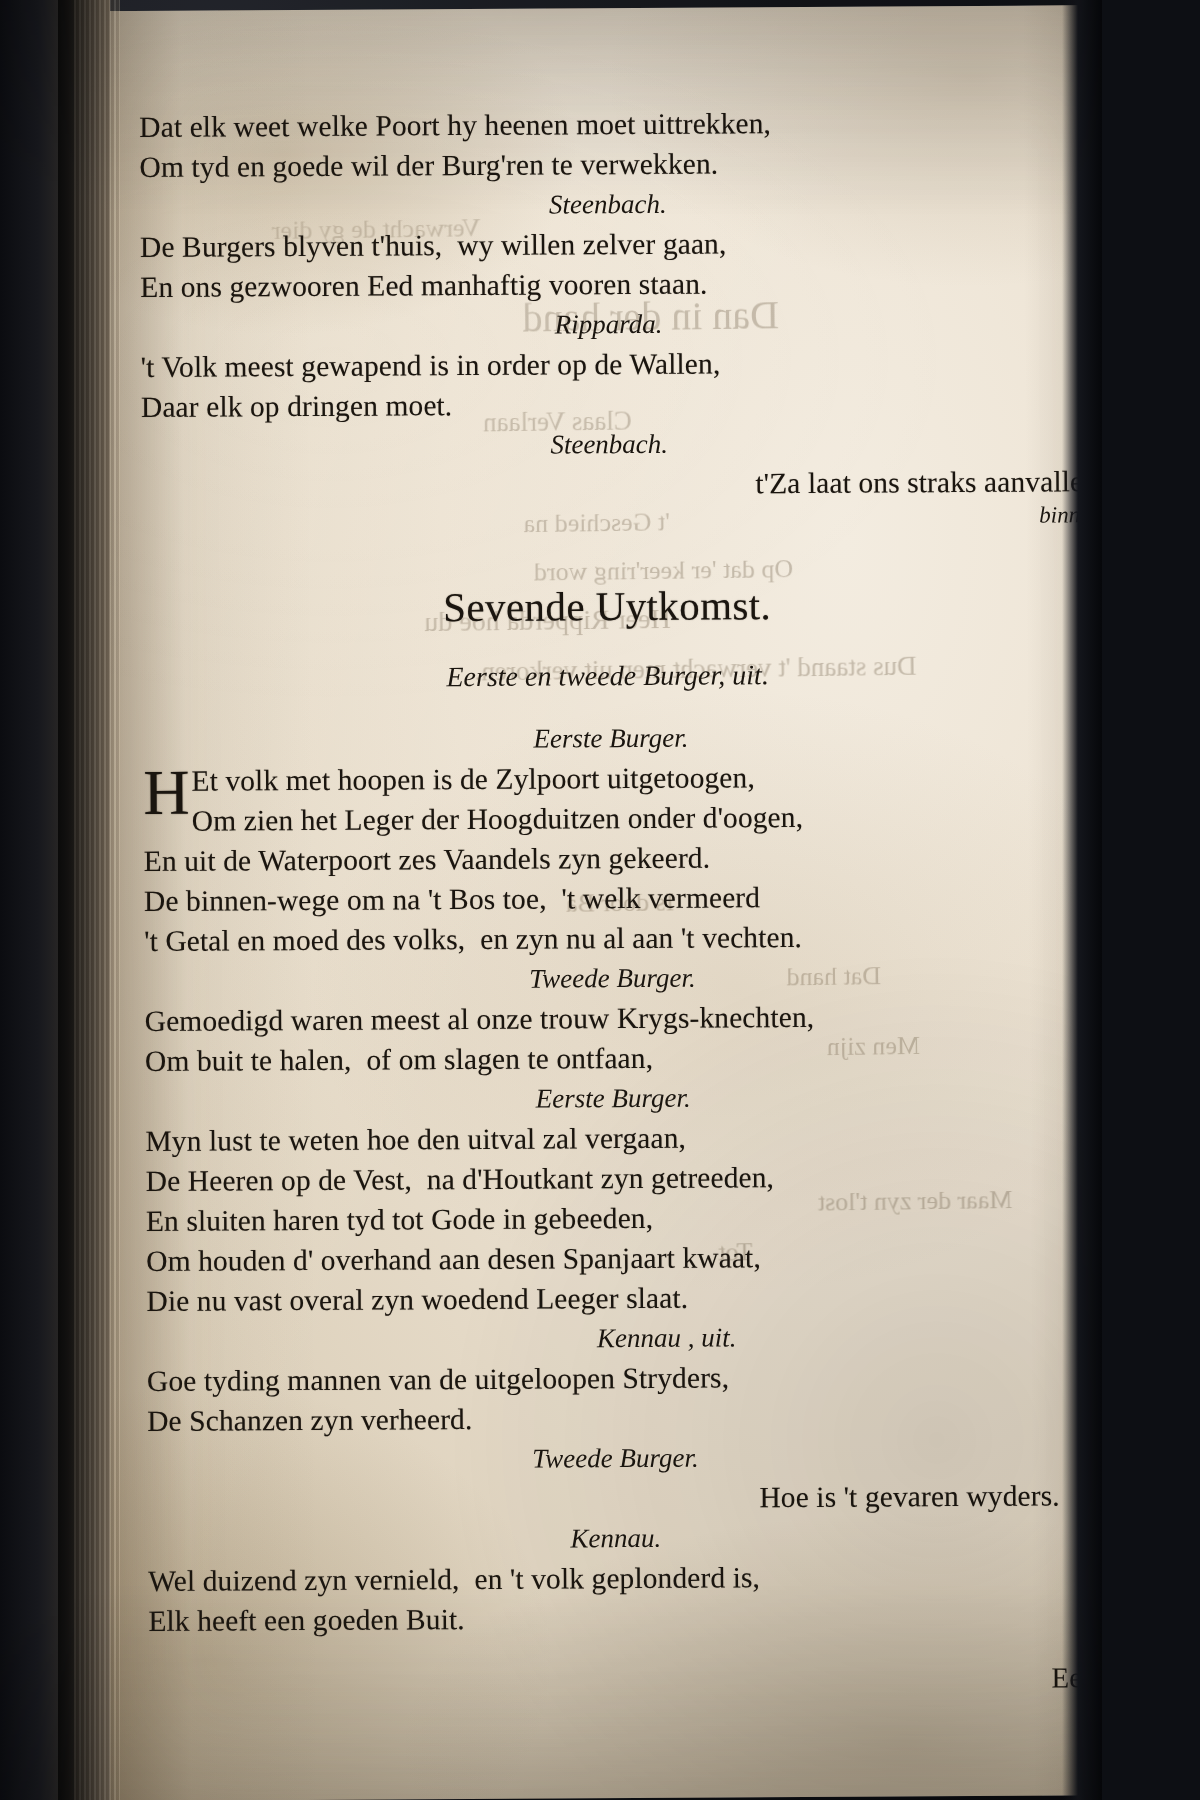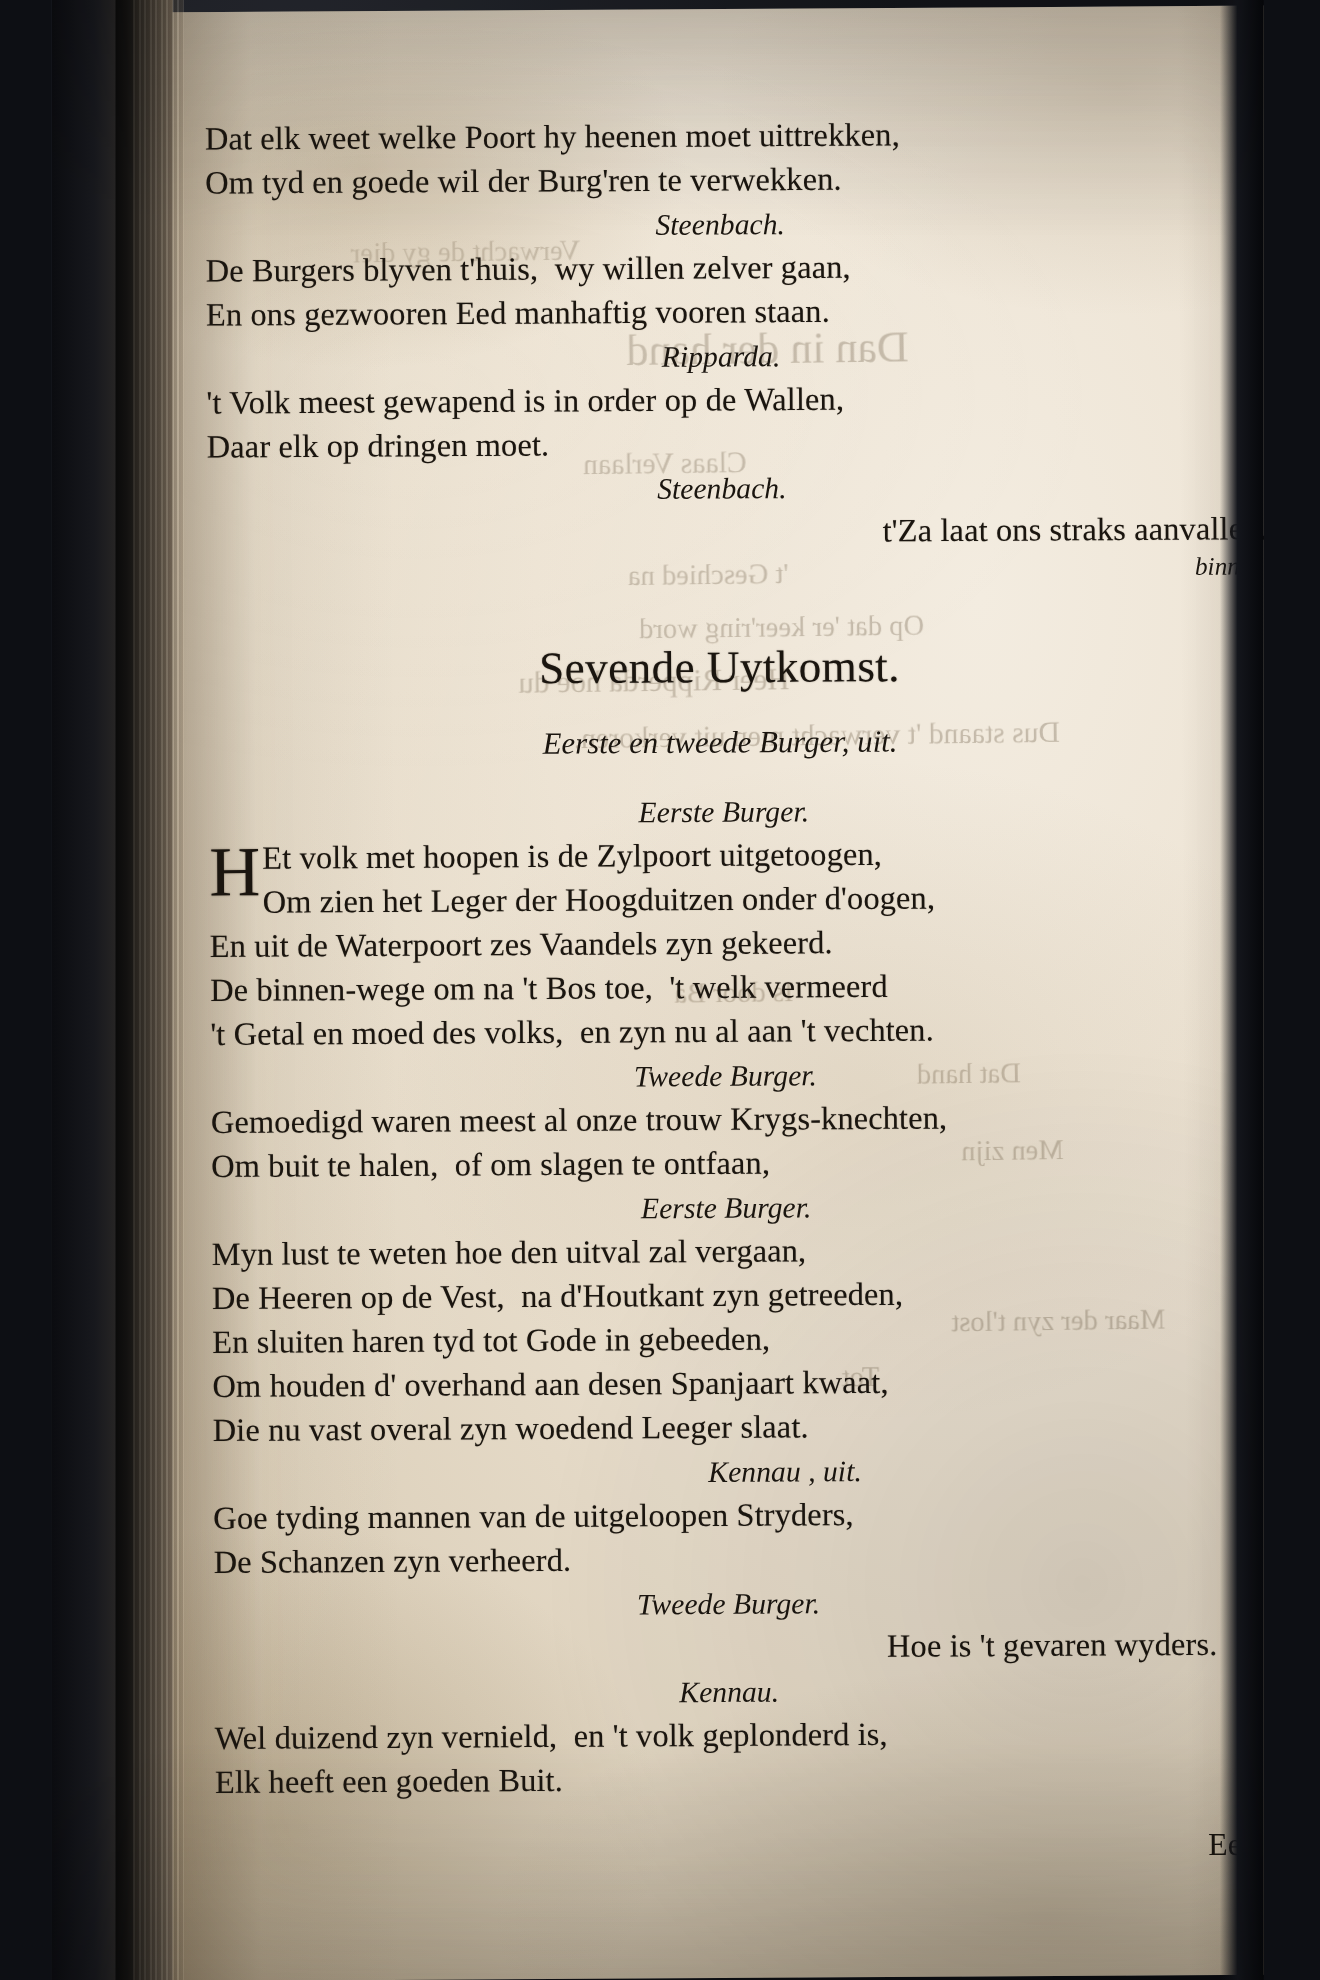--- a/index.html
+++ b/index.html
@@ -15,21 +15,20 @@
   }
 
   
   #photo {
     position: relative;
     width: 1102px;
     height: 1800px;
     background:
       radial-gradient(ellipse at 20% 10%, #2a2d35 0%, #14161b 45%, #0a0b0f 100%);
     overflow: hidden;
-    margin-left: 47px;
   }
 
   
   .binding {
     position: absolute;
     left: 0; top: 0;
     width: 110px; height: 1800px;
     background: linear-gradient(to right,
       #0b0c10 0%, #17181d 35%, #2e2b28 62%, #5d5348 85%, #7b6e5e 100%);
     z-index: 5;

